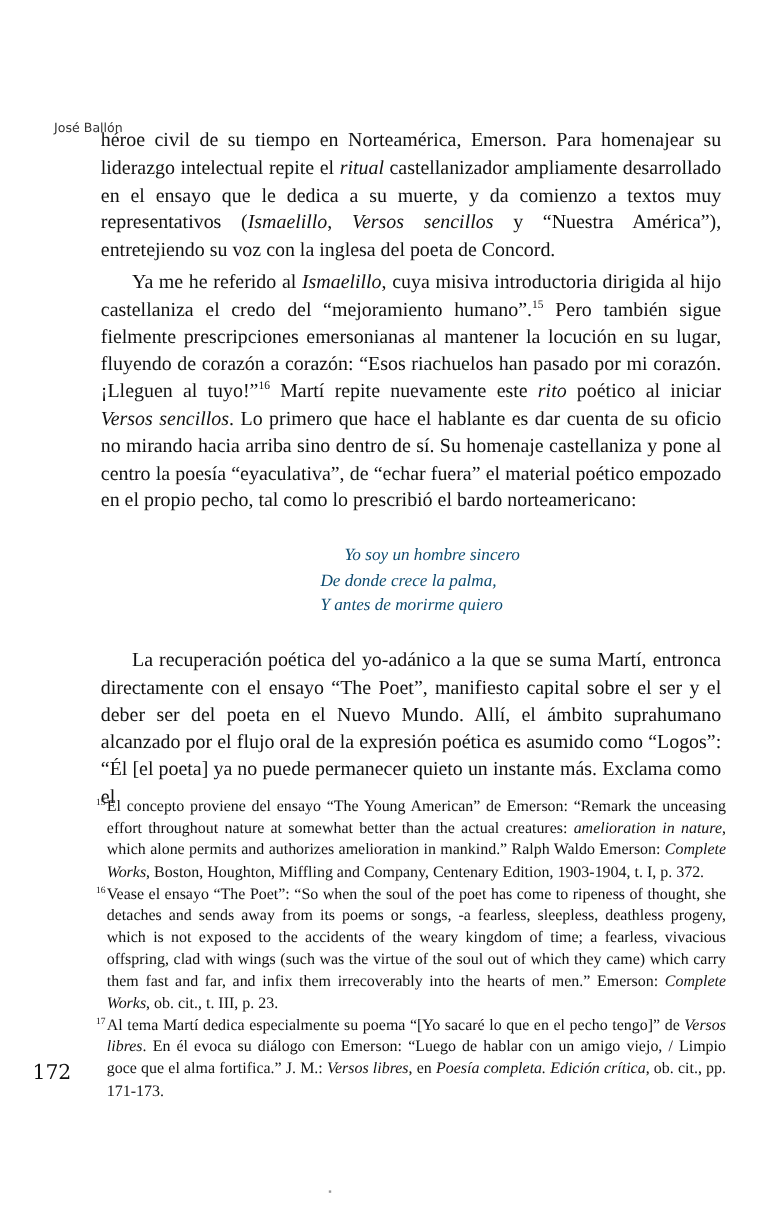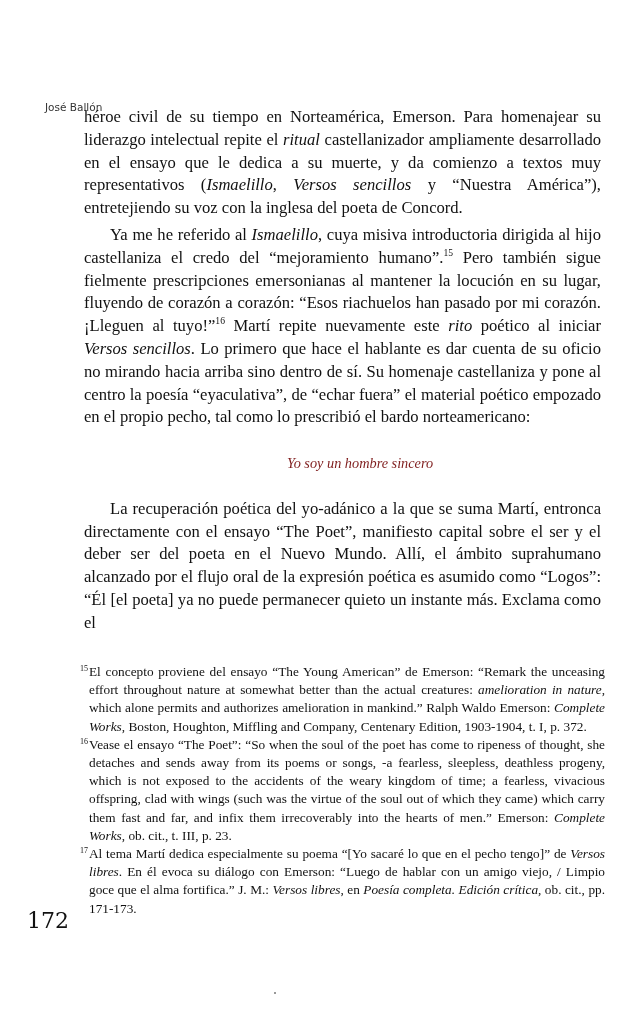--- a/index.html
+++ b/index.html
@@ -12,47 +12,49 @@
     position: absolute; left: 80px; top: 102px; width: 525px;
     font-family: "Liberation Serif", serif; font-size: 16.6px; line-height: 22.8px;
     text-align: justify; color: #111;
   }
   .main p { margin: 4px; }
   .main p.indent { text-indent: 26px; }
   .main i, .fn i { font-style: italic; }
   sup { font-size: 0.58em; line-height: 0; vertical-align: super; }
   .verse {
     margin: 24px 0 24px 0; padding-left: 187px;
-    font-family: "Liberation Serif", serif; font-style: italic; font-size: 14.3px; line-height: 20.6px; color: #7f1d1d;
+    font-family: "Liberation Serif", serif; font-style: italic; font-size: 14.3px; line-height: 20.6px; color: #0c4a6e;
   }
   .verse div { white-space: nowrap; }
   .verse .first { padding-left: 20px; }
   .footnotes {
     position: absolute; left: 80px; top: 663px; width: 525px;
     font-family: "Liberation Serif", serif; font-size: 13.3px; line-height: 18.2px; color: #111;
     text-align: justify;
   }
   .fn { position: relative; padding-left: 9px; margin: 0; }
   .fn .num { position: absolute; left: 0; top: 0; font-size: 8px; line-height: 12px; }
   .page-number {
-    position: absolute; left: 27px; top: 908px;
-    font-family: "DejaVu Serif", serif; font-size: 22px; color: #111;
+    position: absolute; left: 27px; top: 884px;
+    font-family: "DejaVu Serif", serif; font-size: 17px; color: #111;
   }
   .speck { position: absolute; left: 274px; top: 992px; width: 2px; height: 2px; background: #999; }
 </style>
 </head>
 <body>
 
 <div class="running-head">José Ballón</div>
 
 <div class="main">
   <p><span>héroe civil de su tiempo en Norteamérica, Emerson. Para homenajear su liderazgo intelectual repite el </span><i>ritual</i><span> castellanizador ampliamente desarrollado en el ensayo que le dedica a su muerte, y da comienzo a textos muy representativos (</span><i>Ismaelillo</i><span>, </span><i>Versos sencillos</i><span> y “Nuestra América”), entretejiendo su voz con la inglesa del poeta de Concord.</span></p>
   <p class="indent"><span>Ya me he referido al </span><i>Ismaelillo</i><span>, cuya misiva introductoria dirigida al hijo castellaniza el credo del “mejoramiento humano”.</span><sup>15</sup><span> Pero también sigue fielmente prescripciones emersonianas al mantener la locución en su lugar, fluyendo de corazón a corazón: “Esos riachuelos han pasado por mi corazón. ¡Lleguen al tuyo!”</span><sup>16</sup><span> Martí repite nuevamente este </span><i>rito</i><span> poético al iniciar </span><i>Versos sencillos</i><span>. Lo primero que hace el hablante es dar cuenta de su oficio no mirando hacia arriba sino dentro de sí. Su homenaje castellaniza y pone al centro la poesía “eyaculativa”, de “echar fuera” el material poético empozado en el propio pecho, tal como lo prescribió el bardo norteamericano:</span></p>
   <div class="verse">
     <div class="first">Yo soy un hombre sincero</div>
+    <div>De donde crece la palma,</div>
+    <div>Y antes de morirme quiero</div>
   </div>
   <p class="indent">La recuperación poética del yo-adánico a la que se suma Martí, entronca directamente con el ensayo “The Poet”, manifiesto capital sobre el ser y el deber ser del poeta en el Nuevo Mundo. Allí, el ámbito suprahumano alcanzado por el flujo oral de la expresión poética es asumido como “Logos”: “Él [el poeta] ya no puede permanecer quieto un instante más. Exclama como el</p>
 </div>
 
 <div class="footnotes">
   <p class="fn"><span class="num">15</span><span>El concepto proviene del ensayo “The Young American” de Emerson: “Remark the unceasing effort throughout nature at somewhat better than the actual creatures: </span><i>amelioration in nature</i><span>, which alone permits and authorizes amelioration in mankind.” Ralph Waldo Emerson: </span><i>Complete Works</i><span>, Boston, Houghton, Miffling and Company, Centenary Edition, 1903-1904, t. I, p. 372.</span></p>
   <p class="fn"><span class="num">16</span><span>Vease el ensayo “The Poet”: “So when the soul of the poet has come to ripeness of thought, she detaches and sends away from its poems or songs, -a fearless, sleepless, deathless progeny, which is not exposed to the accidents of the weary kingdom of time; a fearless, vivacious offspring, clad with wings (such was the virtue of the soul out of which they came) which carry them fast and far, and infix them irrecoverably into the hearts of men.” Emerson: </span><i>Complete Works</i><span>, ob. cit., t. III, p. 23.</span></p>
   <p class="fn"><span class="num">17</span><span>Al tema Martí dedica especialmente su poema “[Yo sacaré lo que en el pecho tengo]” de </span><i>Versos libres</i><span>. En él evoca su diálogo con Emerson: “Luego de hablar con un amigo viejo, / Limpio goce que el alma fortifica.” J. M.: </span><i>Versos libres</i><span>, en </span><i>Poesía completa. Edición crítica</i><span>, ob. cit., pp. 171-173.</span></p>
 </div>
 

